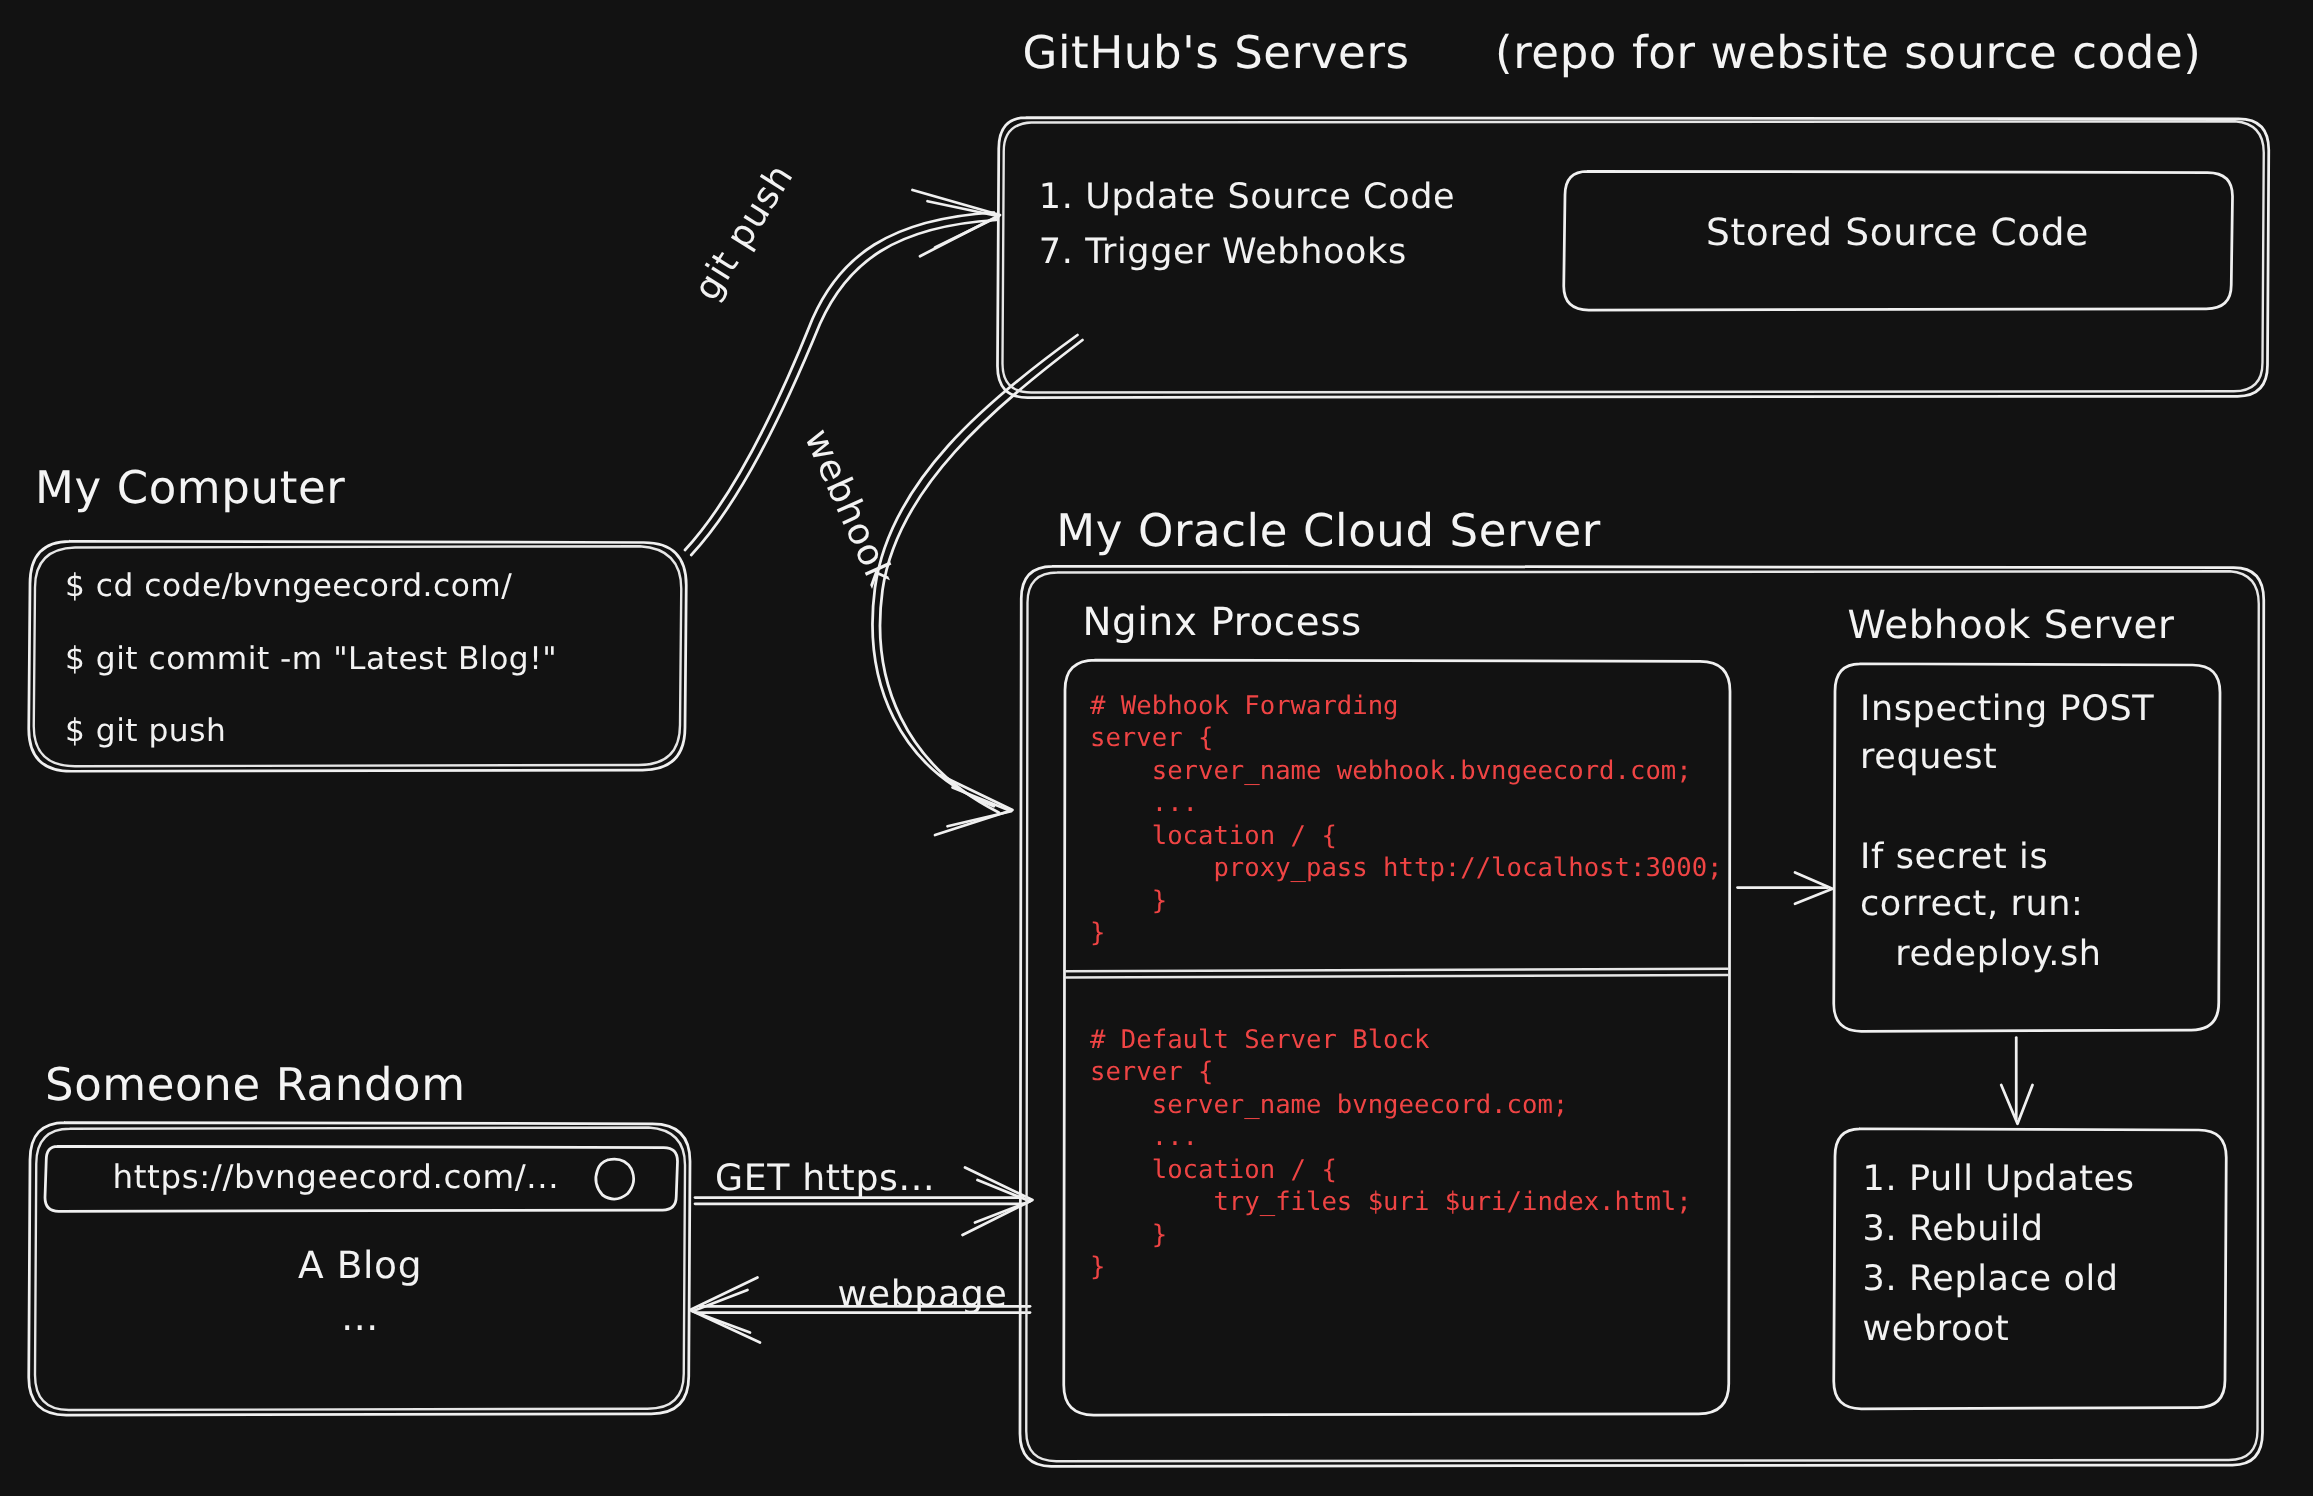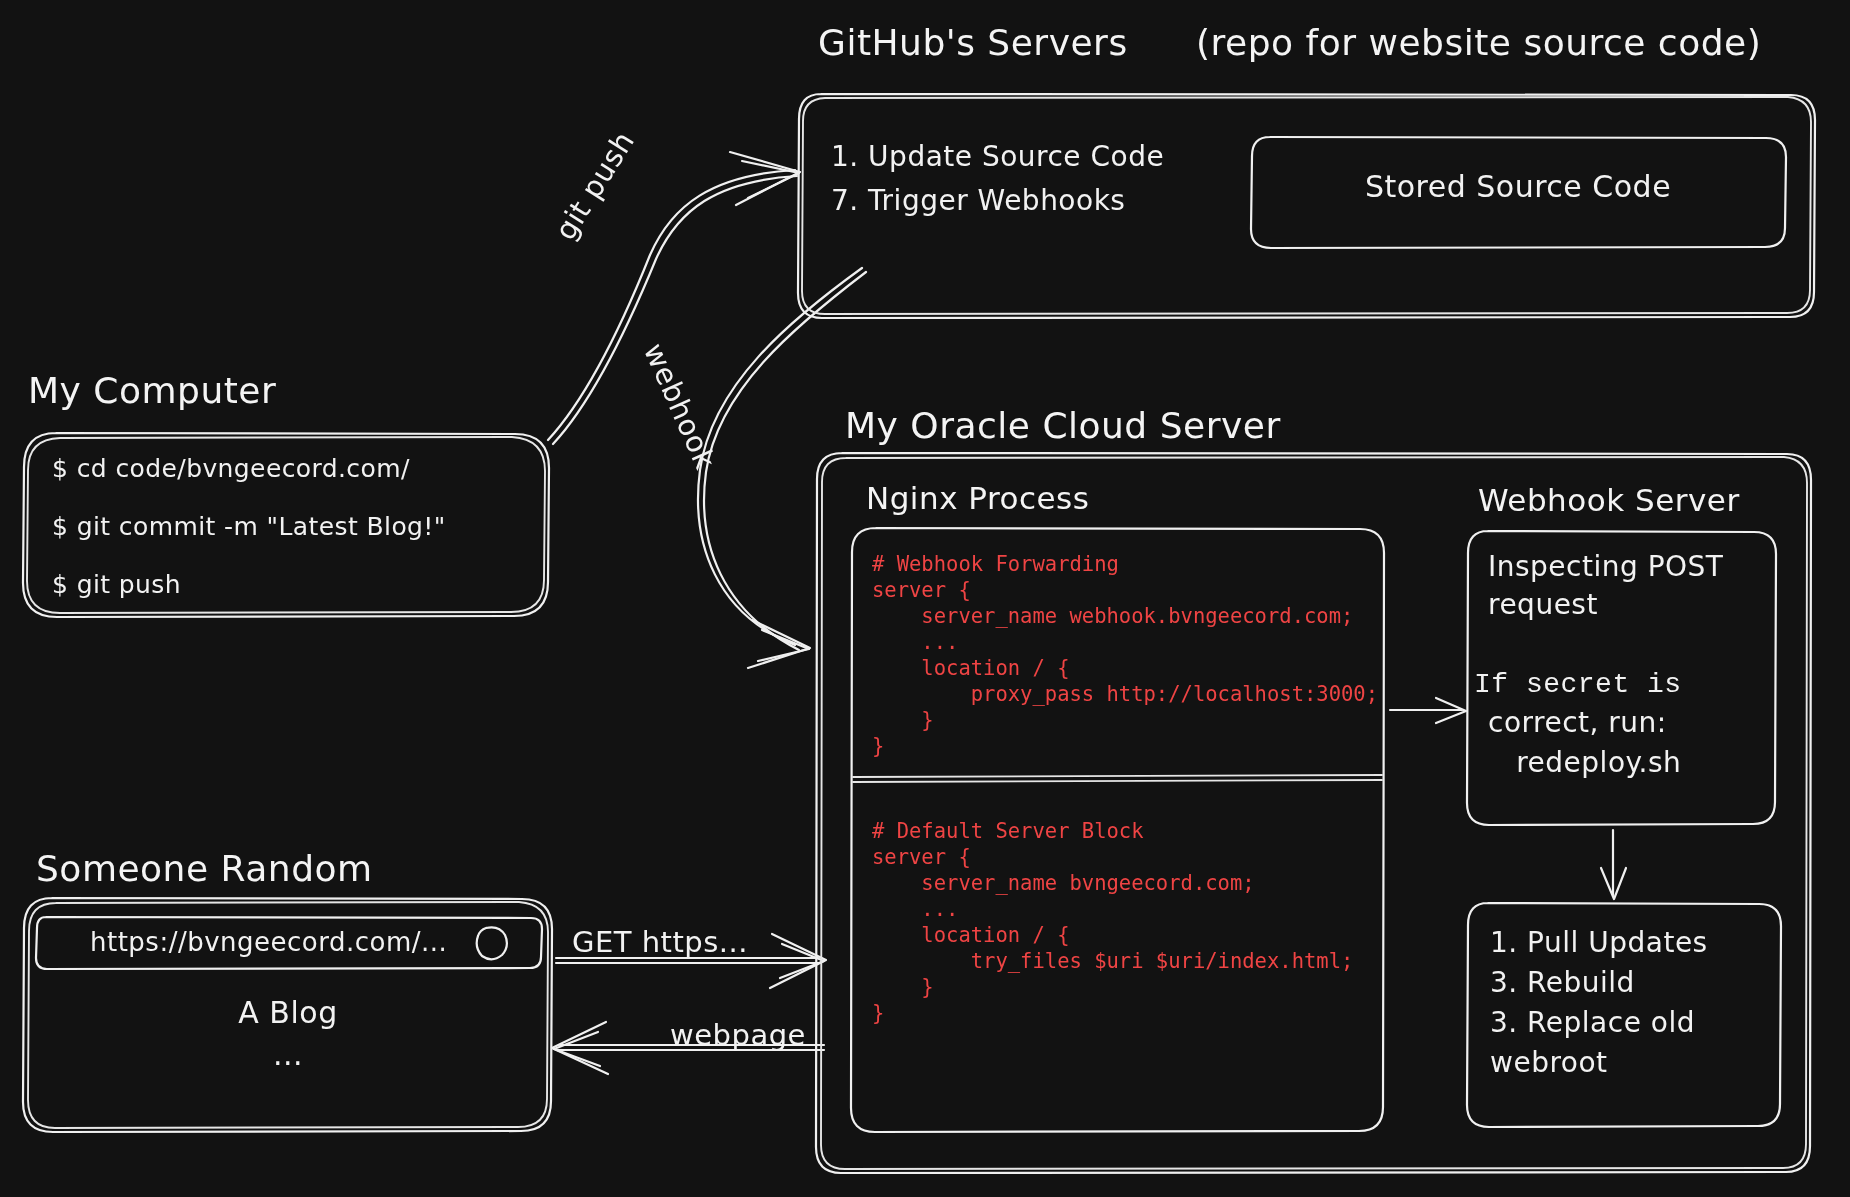--- a/index.html
+++ b/index.html
@@ -158,21 +158,21 @@
     </div>
   </div>
 
   <div class="box" style="left:1464px;top:528px;width:315px;height:300px;">
     <svg viewBox="0 0 315 300" preserveAspectRatio="none">
       <path class="stroke" d="M24,3 L290,4 Q312,4 312,26 L311,274 Q311,296 289,296 L25,297 Q3,297 3,275 L4,25 Q4,3 24,3"></path>
     </svg>
     <div class="content">
       <div class="txt hand body-line" style="left:24px;top:22px;">Inspecting POST</div>
       <div class="txt hand body-line" style="left:24px;top:60px;">request</div>
-      <div class="txt hand body-line" style="left:10px;top:140px;font-family:Liberation Mono, monospace;">If secret is</div>
+      <div class="txt hand body-line" style="left:24px;top:140px;">If secret is</div>
       <div class="txt hand body-line" style="left:24px;top:178px;">correct, run:</div>
       <div class="txt hand body-line" style="left:24px;top:218px;">   redeploy.sh</div>
     </div>
   </div>
 
   <div class="box" style="left:1464px;top:900px;width:320px;height:230px;">
     <svg viewBox="0 0 320 230" preserveAspectRatio="none">
       <path class="stroke" d="M24,3 L295,4 Q317,4 317,26 L316,204 Q316,226 294,226 L25,227 Q3,227 3,205 L4,25 Q4,3 24,3"></path>
     </svg>
     <div class="content">

